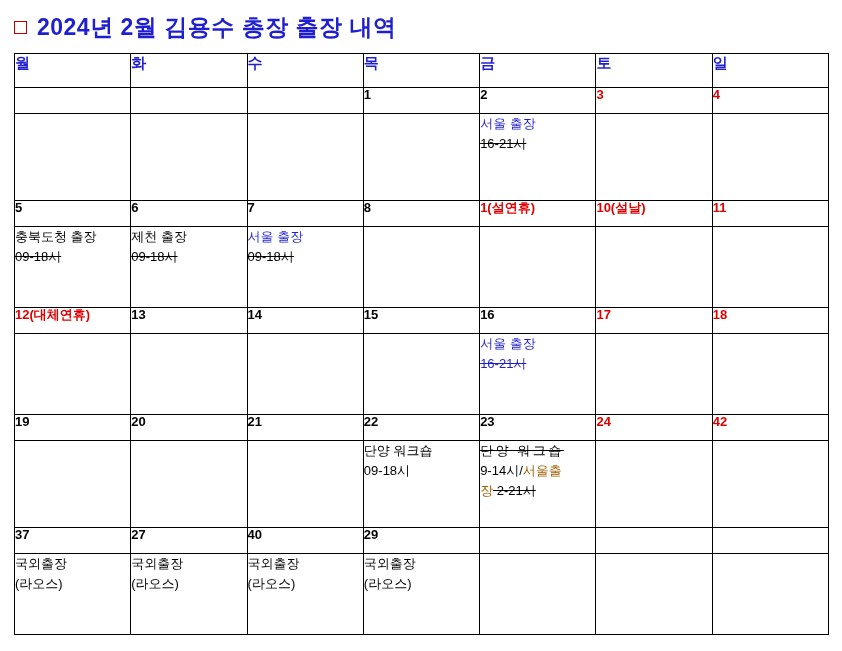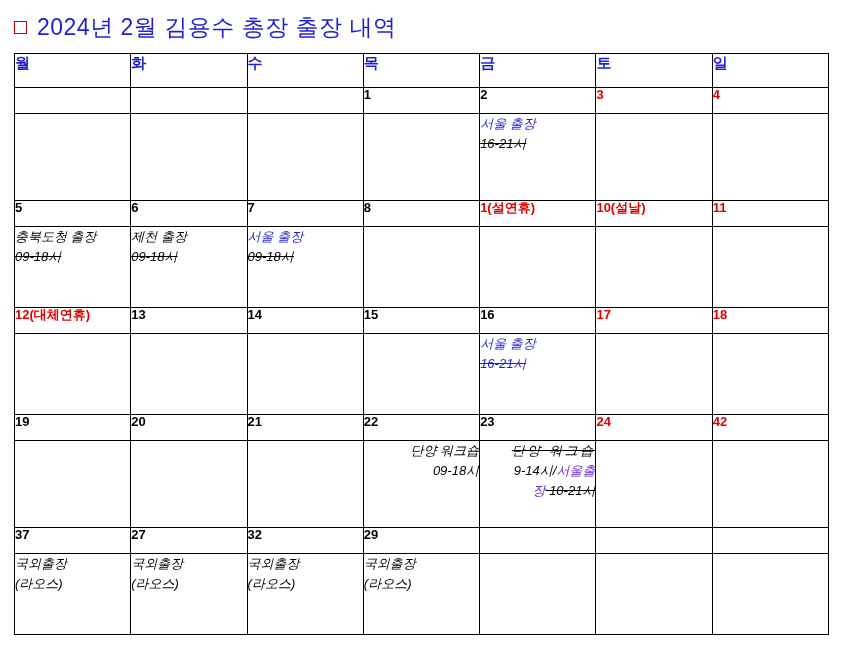--- a/index.html
+++ b/index.html
@@ -29,21 +29,21 @@
   .title-checkbox {
     width: 13px;
     height: 13px;
     border: 1.5px solid #c00000;
     box-sizing: border-box;
     flex: 0 0 auto;
   }
   .title-text {
     color: #1f1fcf;
     font-size: 23px;
-    font-weight: normal;
+    font-weight: bold;
     letter-spacing: 0.5px;
     white-space: nowrap;
   }
   
   table.calendar {
     border-collapse: collapse;
     table-layout: fixed;
     margin-left: 14px;
     width: 815px;
   }
@@ -74,41 +74,39 @@
   }
   td.event {
     height: 80px;
     padding: 12px 6px 4px 8px;
     font-size: 13px;
     color: #000000;
     line-height: 1.55;
   }
   .ev-line {
     white-space: nowrap;
-    font-style: italic;
   }
   .ev-blue {
     color: #1f1fcf;
   }
   .ev-strike {
     text-decoration: line-through;
     text-decoration-color: #000;
   }
   .ev-strike-blue {
     text-decoration: line-through;
     text-decoration-color: #1f1fcf;
   }
   .ev-spaced {
     letter-spacing: 2.5px;
   }
   .ev-mixed .p1 { color: #000000; }
-  .ev-mixed .p2 { color: #6d28d9; }
+  .ev-mixed .p2 { color: #a16207; }
   td.event.tall {
     height: 86px;
-    text-align: right;
   }
   .wk-first td.event {
     height: 86px;
   }
 </style>
 </head>
 <body>
 
 <div class="page">
 
@@ -216,30 +214,30 @@
         <td class="event tall"></td>
         <td class="event tall"></td>
         <td class="event tall"></td>
         <td class="event tall">
           <div class="ev-line">단양 워크숍</div>
           <div class="ev-line">09-18시</div>
         </td>
         <td class="event tall">
           <div class="ev-line ev-spaced ev-strike">단양 워크숍</div>
           <div class="ev-line ev-mixed"><span class="p1">9-14시/</span><span class="p2">서울출</span></div>
-          <div class="ev-line ev-mixed"><span class="p2">장</span><span class="p1 ev-strike"> 10-21시</span></div>
+          <div class="ev-line ev-mixed"><span class="p2">장</span><span class="p1 ev-strike"> 2-21시</span></div>
         </td>
         <td class="event tall"></td>
         <td class="event tall"></td>
       </tr>
 
       <tr>
         <td class="daynum">37</td>
         <td class="daynum">27</td>
-        <td class="daynum">32</td>
+        <td class="daynum">40</td>
         <td class="daynum">29</td>
         <td class="daynum"></td>
         <td class="daynum"></td>
         <td class="daynum"></td>
       </tr>
       <tr>
         <td class="event">
           <div class="ev-line">국외출장</div>
           <div class="ev-line">(라오스)</div>
         </td>

